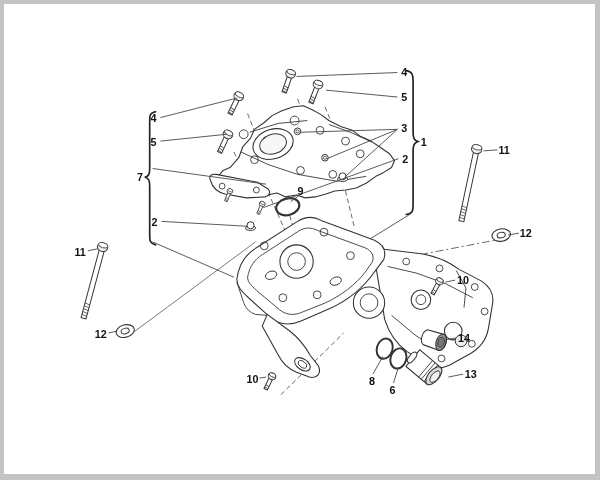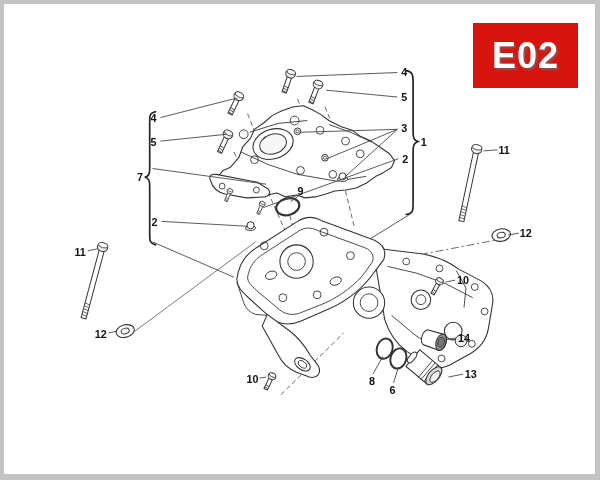--- a/index.html
+++ b/index.html
@@ -230,14 +230,13 @@
         <text x="475" y="382" class="callout">13</text>
         <line x1="299" y1="196" x2="291" y2="202" class="leader"></line>
         <text x="301" y="195" class="callout">9</text>
         <line x1="375" y1="378" x2="385" y2="360" class="leader"></line>
         <text x="374" y="389" class="callout">8</text>
         <line x1="396" y1="387" x2="401" y2="371" class="leader"></line>
         <text x="395" y="398" class="callout">6</text>
       </g>
   </svg>
 
-  <div id="badge" style="background: rgb(216, 20, 15); color: rgb(255, 255, 255);">E02</div>
 </div>
 
 </body></html>

